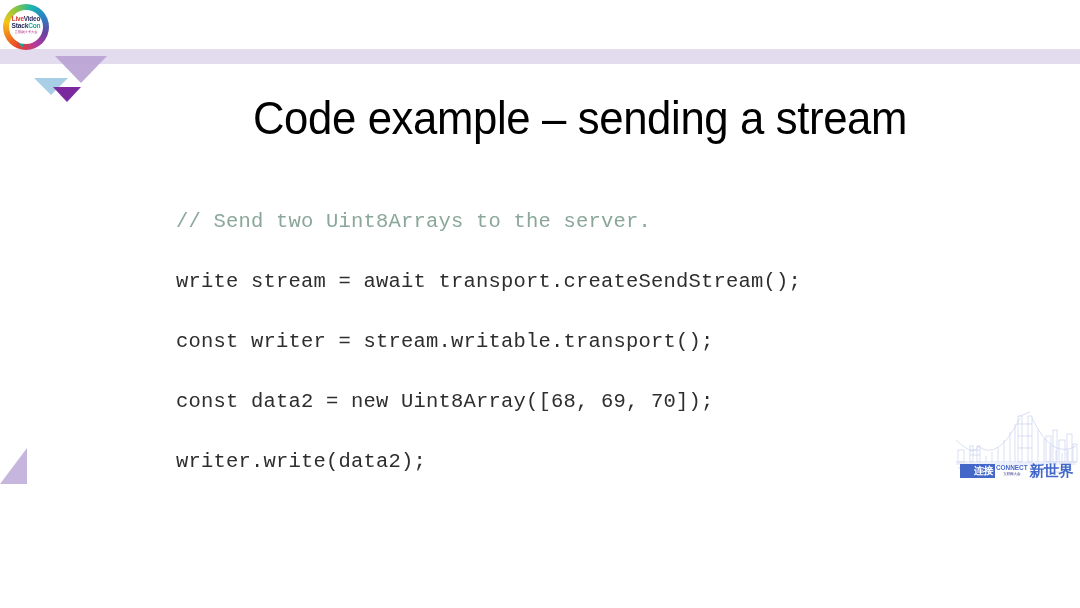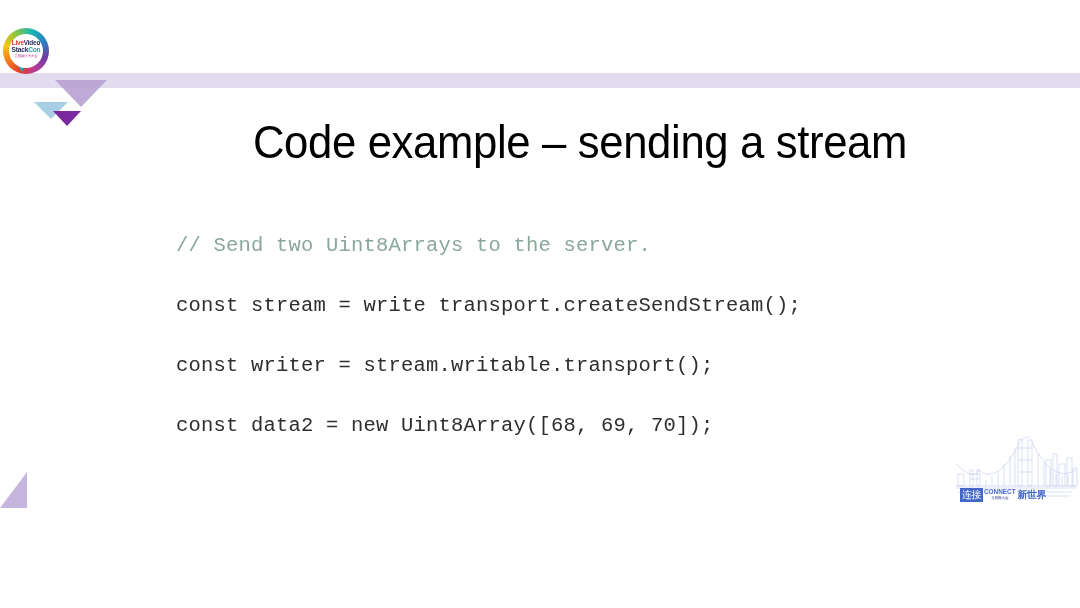--- a/index.html
+++ b/index.html
@@ -7,21 +7,20 @@
     padding: 0;
     background: #ffffff;
   }
   #slide {
     position: relative;
     width: 1080px;
     height: 484px;
     background: #ffffff;
     overflow: hidden;
     font-family: "Liberation Sans", sans-serif;
-    margin-top: 24px;
   }
 
   
   .top-band {
     position: absolute;
     left: 0;
     top: 49px;
     width: 1080px;
     height: 15px;
     background: #e2dcee;
@@ -201,43 +200,43 @@
     left: 8px;
     bottom: 6px;
     display: flex;
     align-items: center;
     height: 15px;
   }
   .wm-cn1 {
     background: #2f57c4;
     color: #ffffff;
     font-size: 10px;
-    font-weight: normal;
-    padding: 1px 2px 2px 2px;
+    font-weight: bold;
+    padding: 1px 2px 2px 14px;
     line-height: 11px;
     letter-spacing: -0.5px;
   }
   .wm-en {
     background: #ffffff;
     color: #2f57c4;
     font-size: 6.4px;
     font-weight: bold;
     line-height: 6px;
     padding: 0 1px;
     text-align: center;
   }
   .wm-en .wm-en2 {
     display: block;
     font-size: 3.6px;
     color: #6a6ab0;
     letter-spacing: -0.2px;
   }
   .wm-cn2 {
     color: #2f57c4;
-    font-size: 10px;
+    font-size: 15px;
     font-weight: bold;
     line-height: 11px;
     letter-spacing: -0.5px;
     margin-left: 1px;
   }
 </style>
 </head>
 <body>
 
 <div id="slide">
@@ -256,23 +255,24 @@
     </div>
   </div>
 
   <div class="tri tri-big"></div>
   <div class="tri tri-blue"></div>
   <div class="tri tri-dark"></div>
 
   <div class="title">Code example – sending a stream</div>
 
   <pre class="code" id="code-block"><span class="code-line comment">// Send two Uint8Arrays to the server.</span>
-<span class="code-line">const stream = write transport.createSendStream();</span>
+<span class="code-line">write stream = await transport.createSendStream();</span>
 <span class="code-line">const writer = stream.writable.transport();</span>
 <span class="code-line">const data2 = new Uint8Array([68, 69, 70]);</span>
+<span class="code-line">writer.write(data2);</span>
 
 
 
 
 
 
 </pre>
 
   <div class="corner-tri"></div>
 

